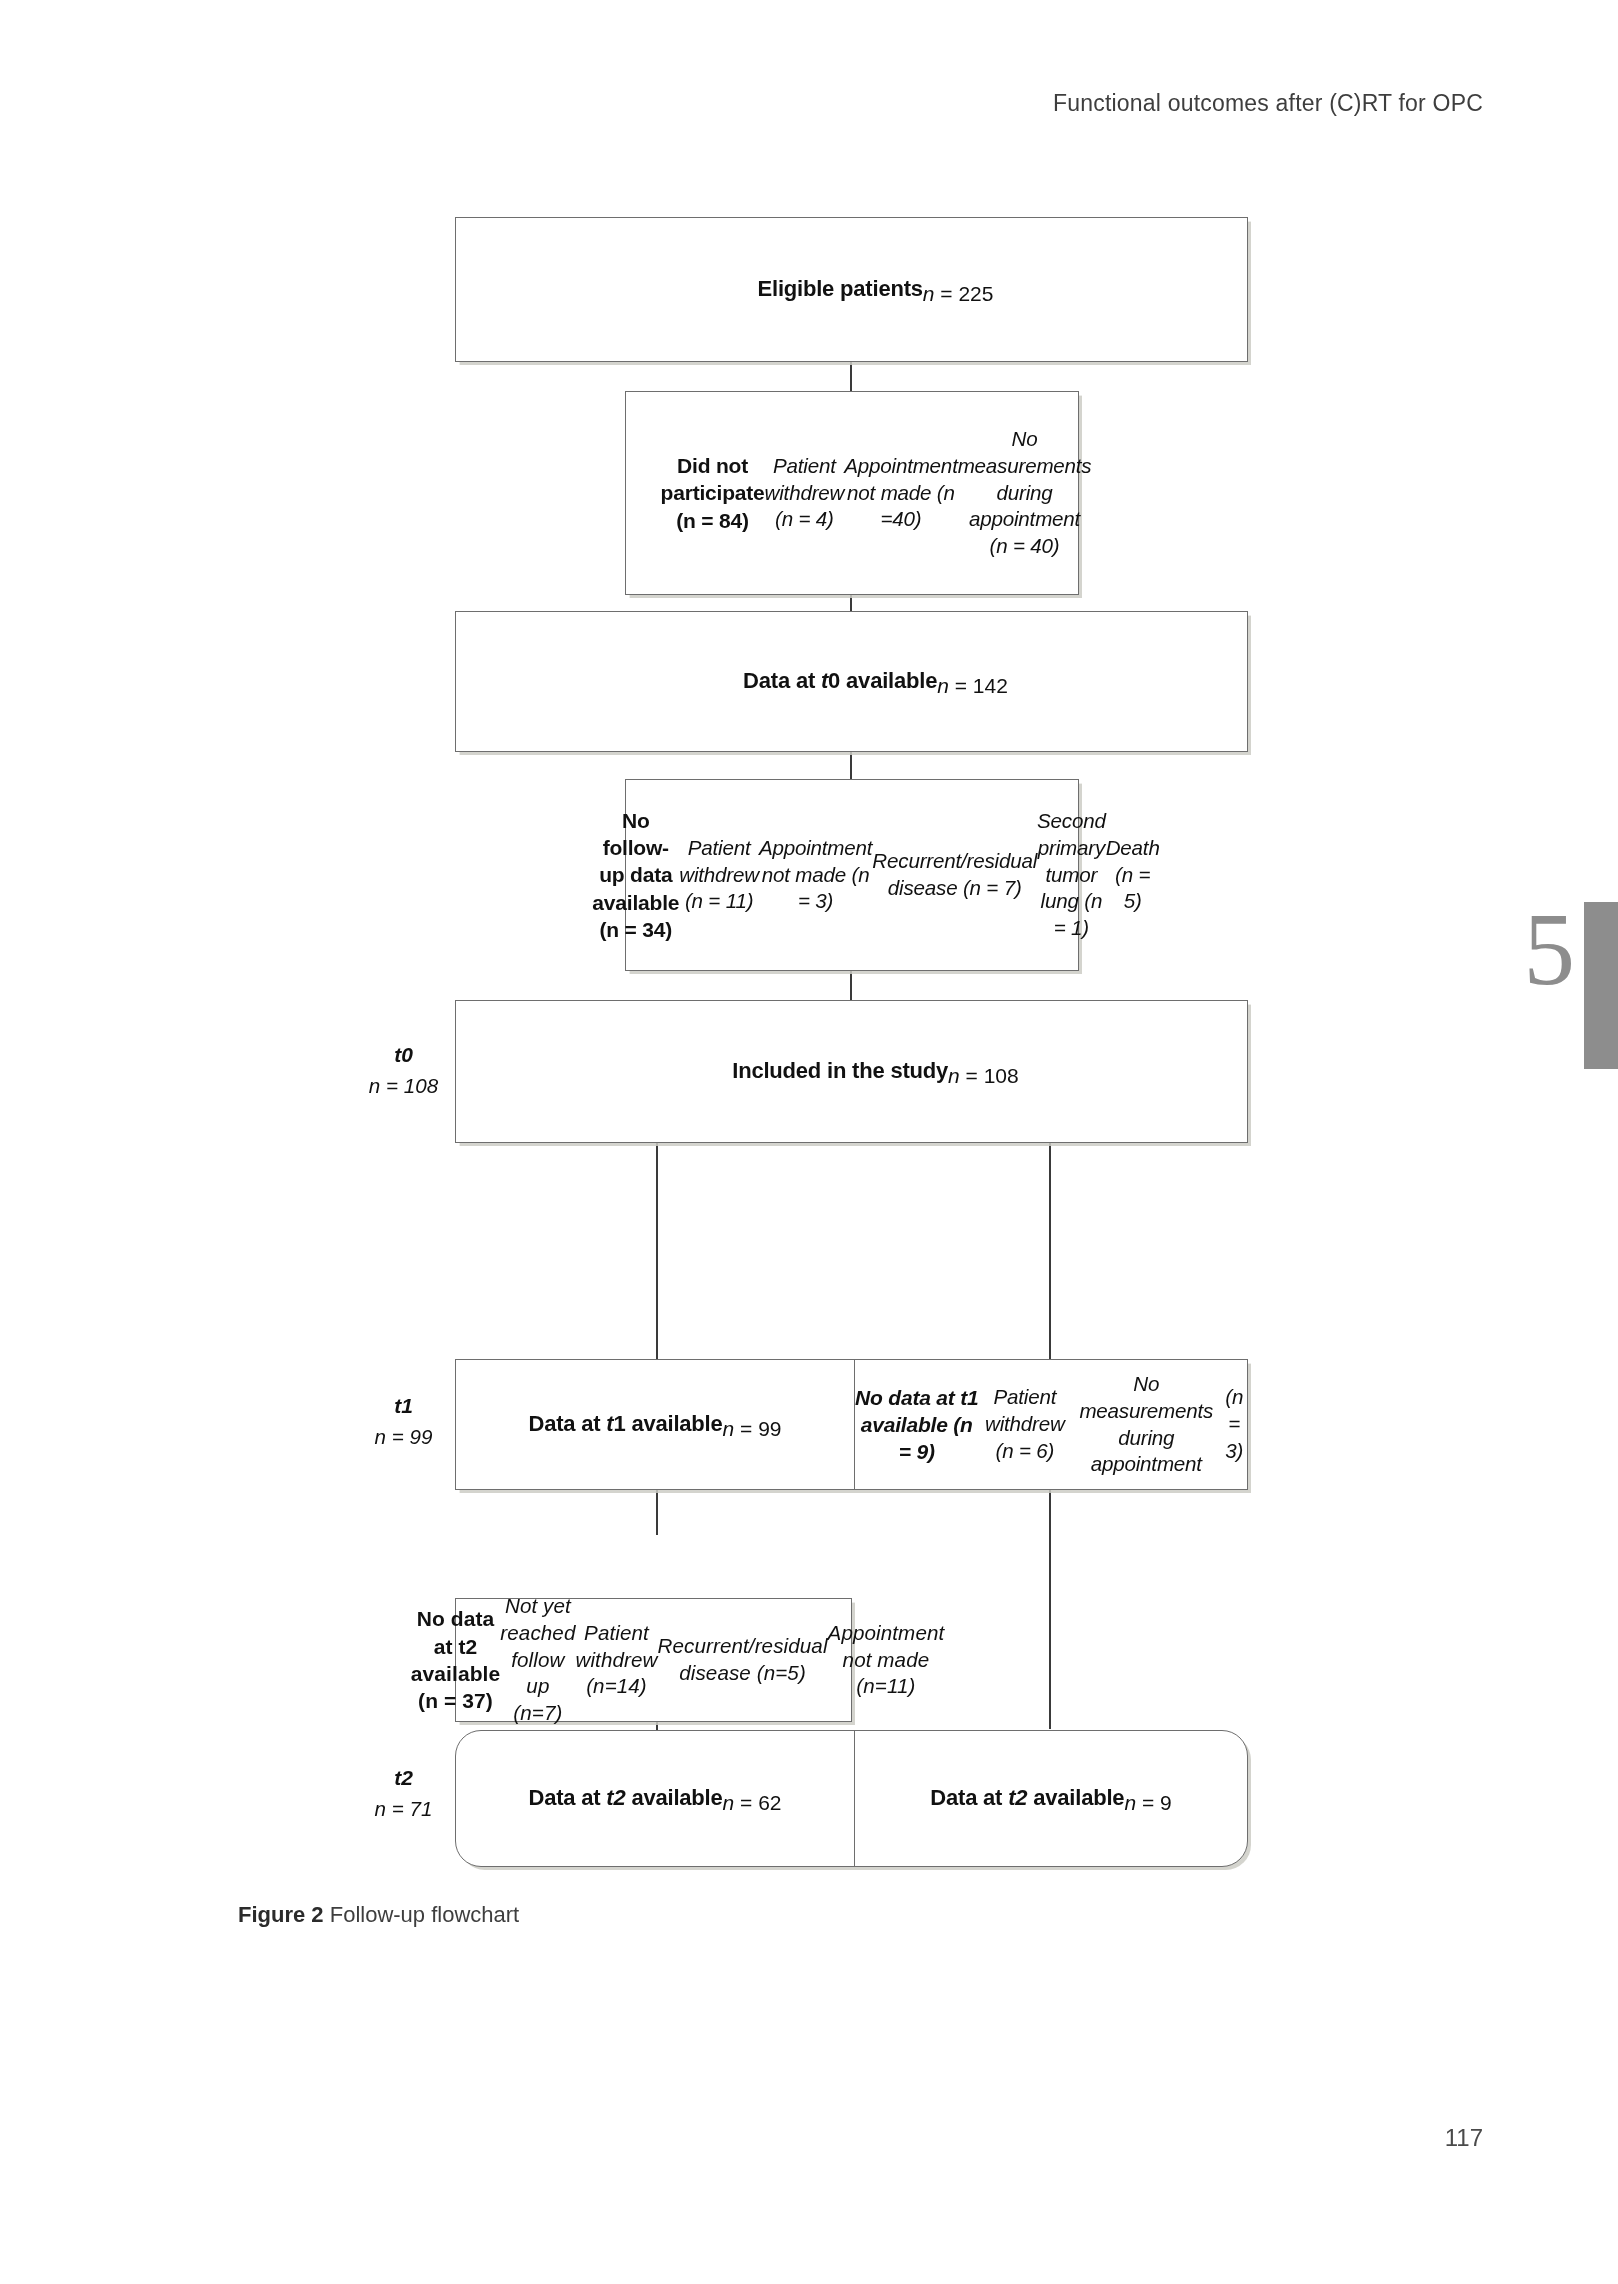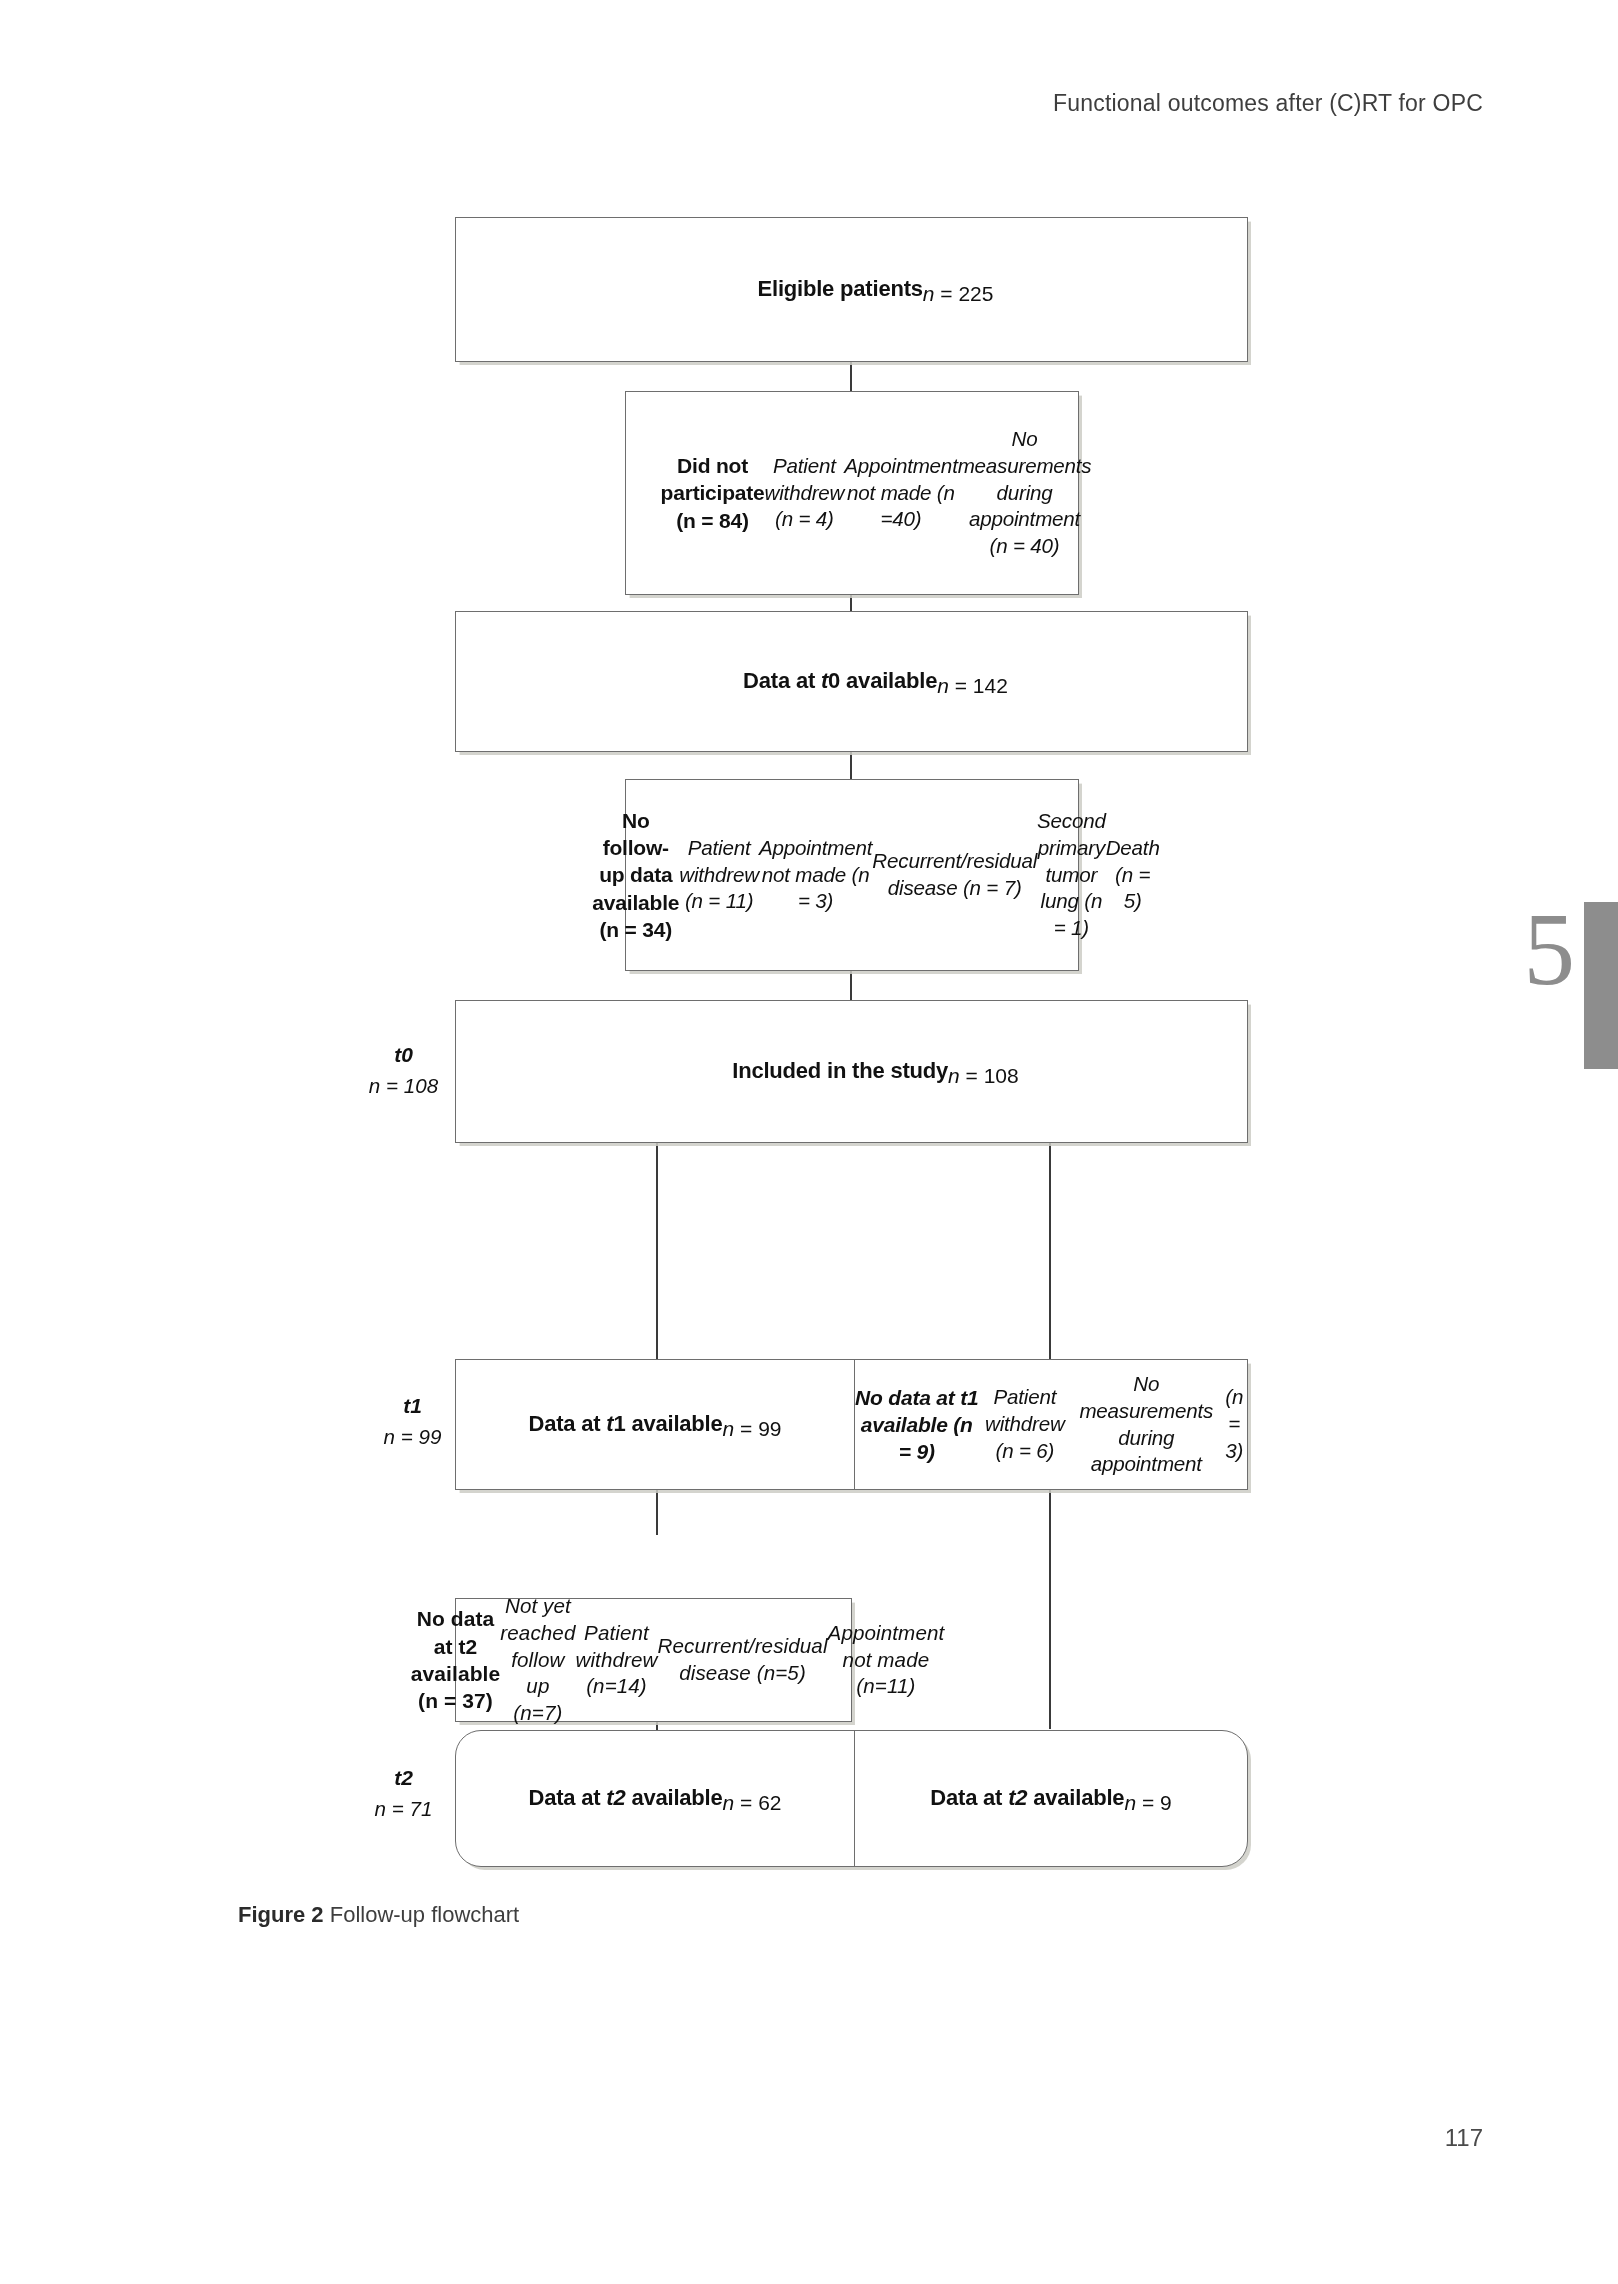--- a/index.html
+++ b/index.html
@@ -168,21 +168,21 @@
 
   <div class="box" style="left:455px; top:1000px; width:793px; height:143px;">
     <div class="ttl">
       <span>Included in the study</span><span class="it"></span><span></span>
     </div>
     <div class="nline">
       <span class="nv">n</span><span> = 108</span>
     </div>
   </div>
 
-  <div class="tp" style="left:348px; top:1393px;">
+  <div class="tp" style="left:339px; top:1393px;">
     <span class="tp-t">t1</span>
     <span class="tp-n"><span class="nv">n = 99</span></span>
   </div>
 
   <div class="box split" style="left:455px; top:1359px; width:793px; height:131px;">
     <div class="half" style="flex:0 0 398px;">
       <div class="ttl">
         <span>Data at </span><span class="it">t</span><span>1 available</span>
       </div>
       <div class="nline">

